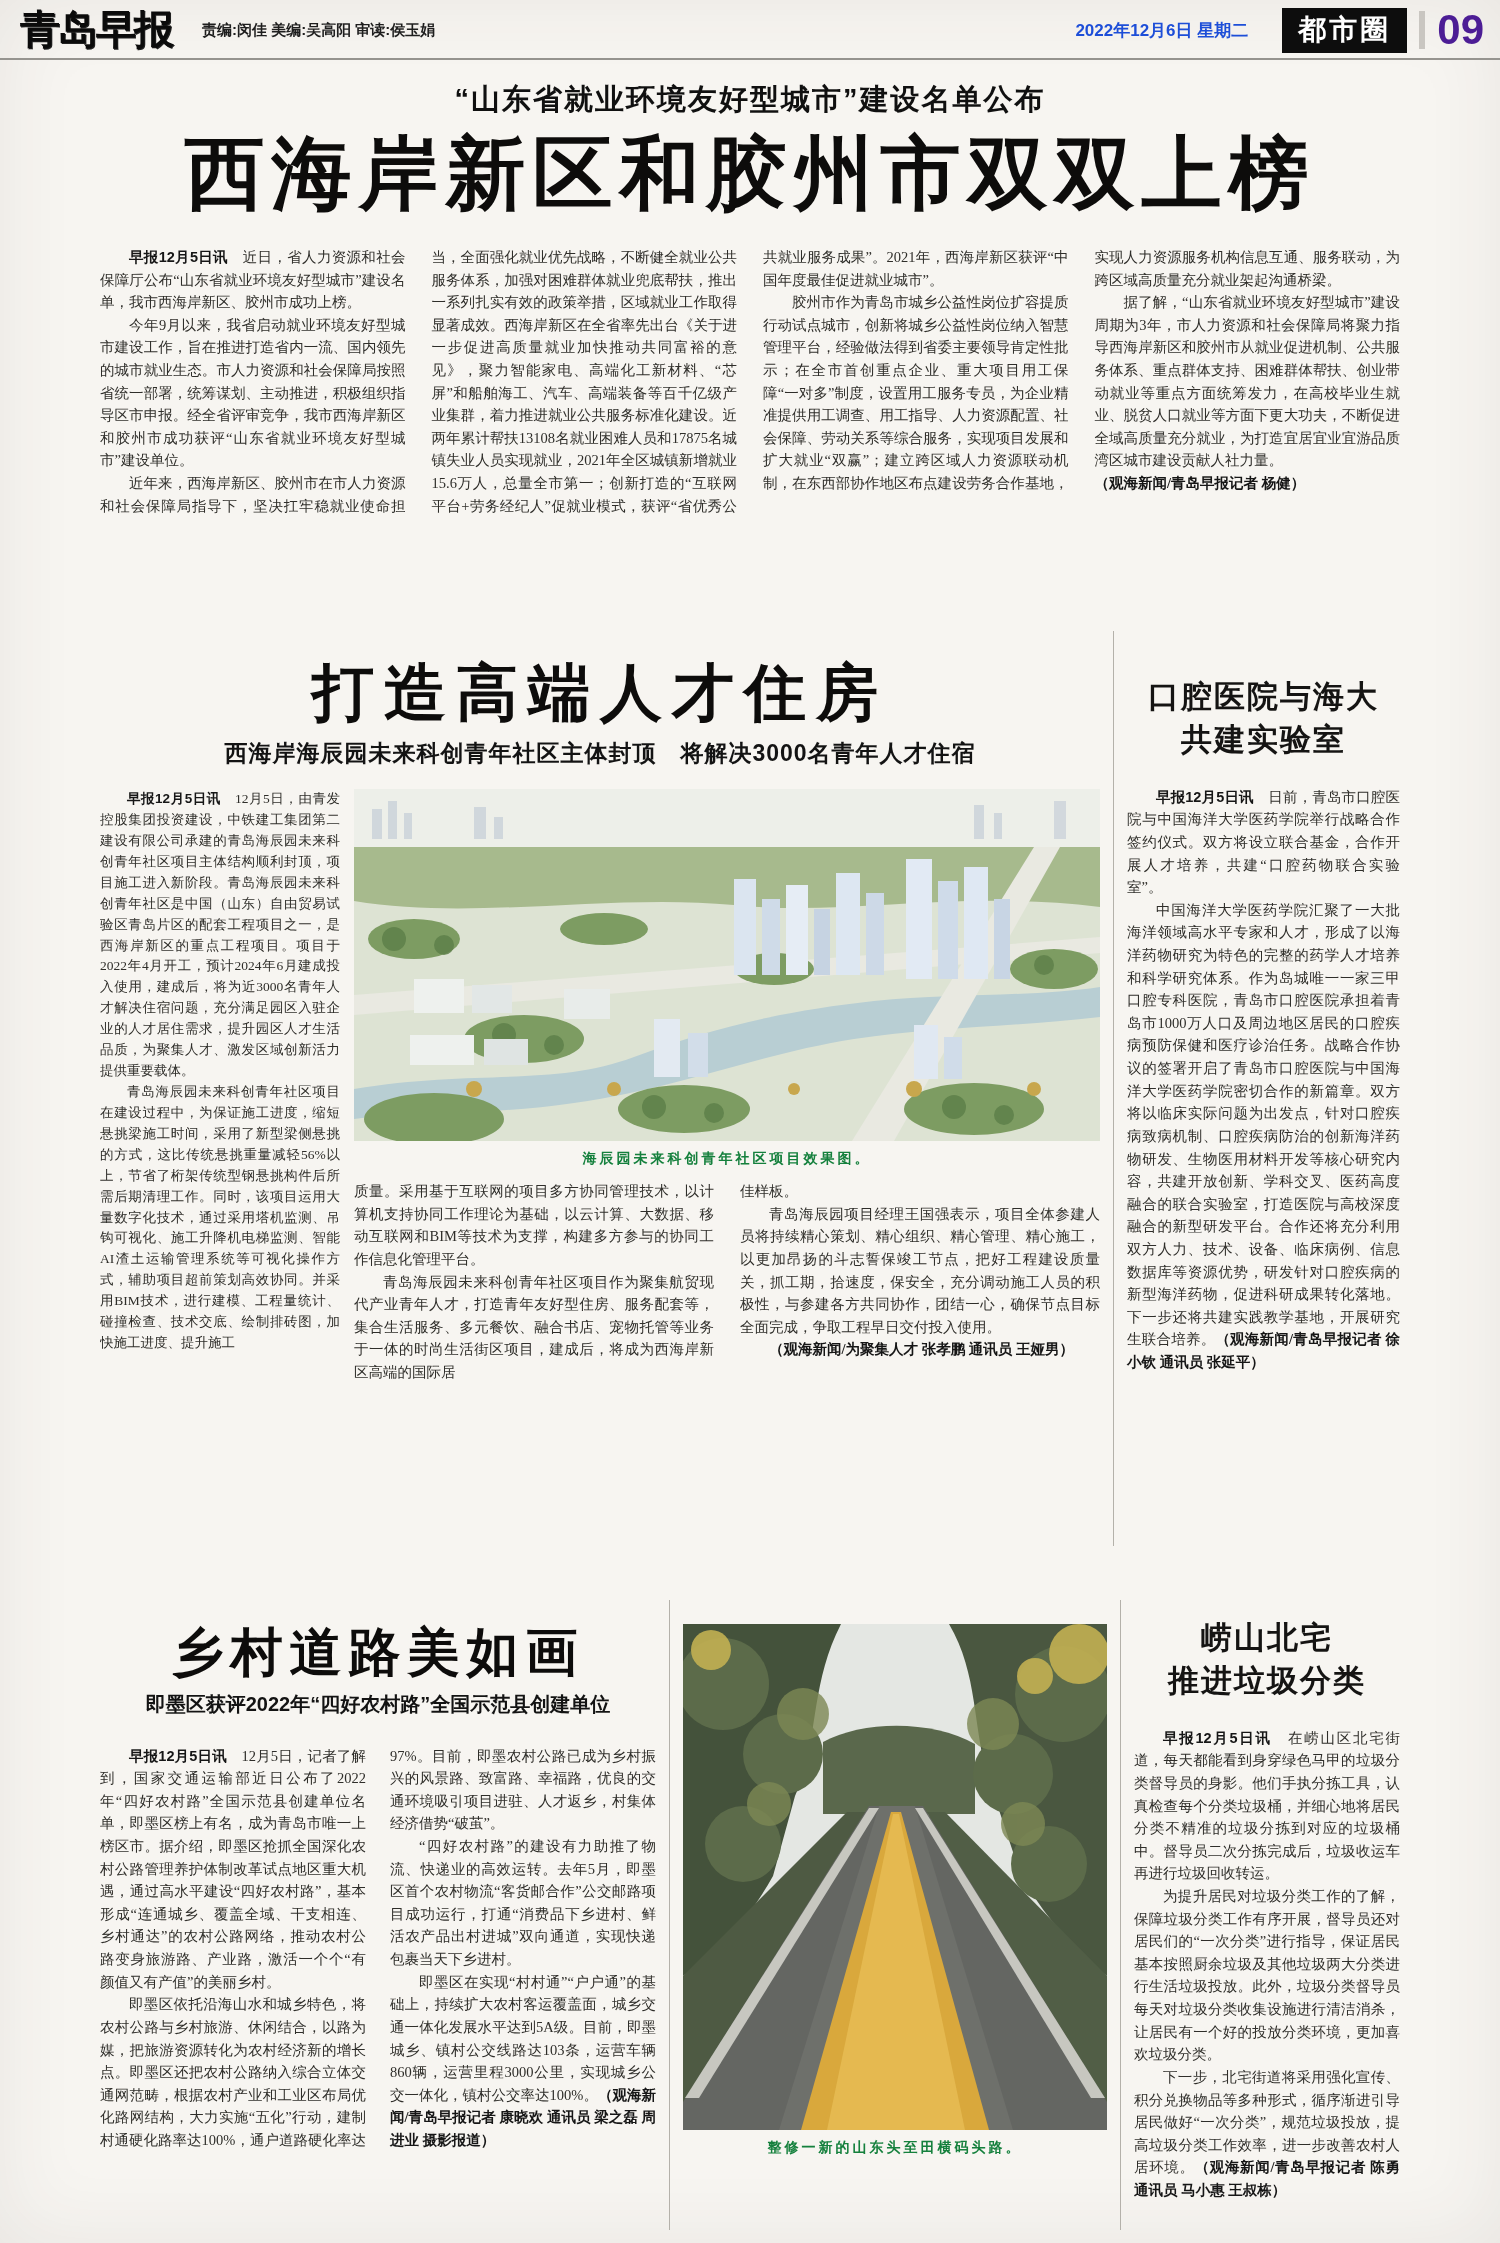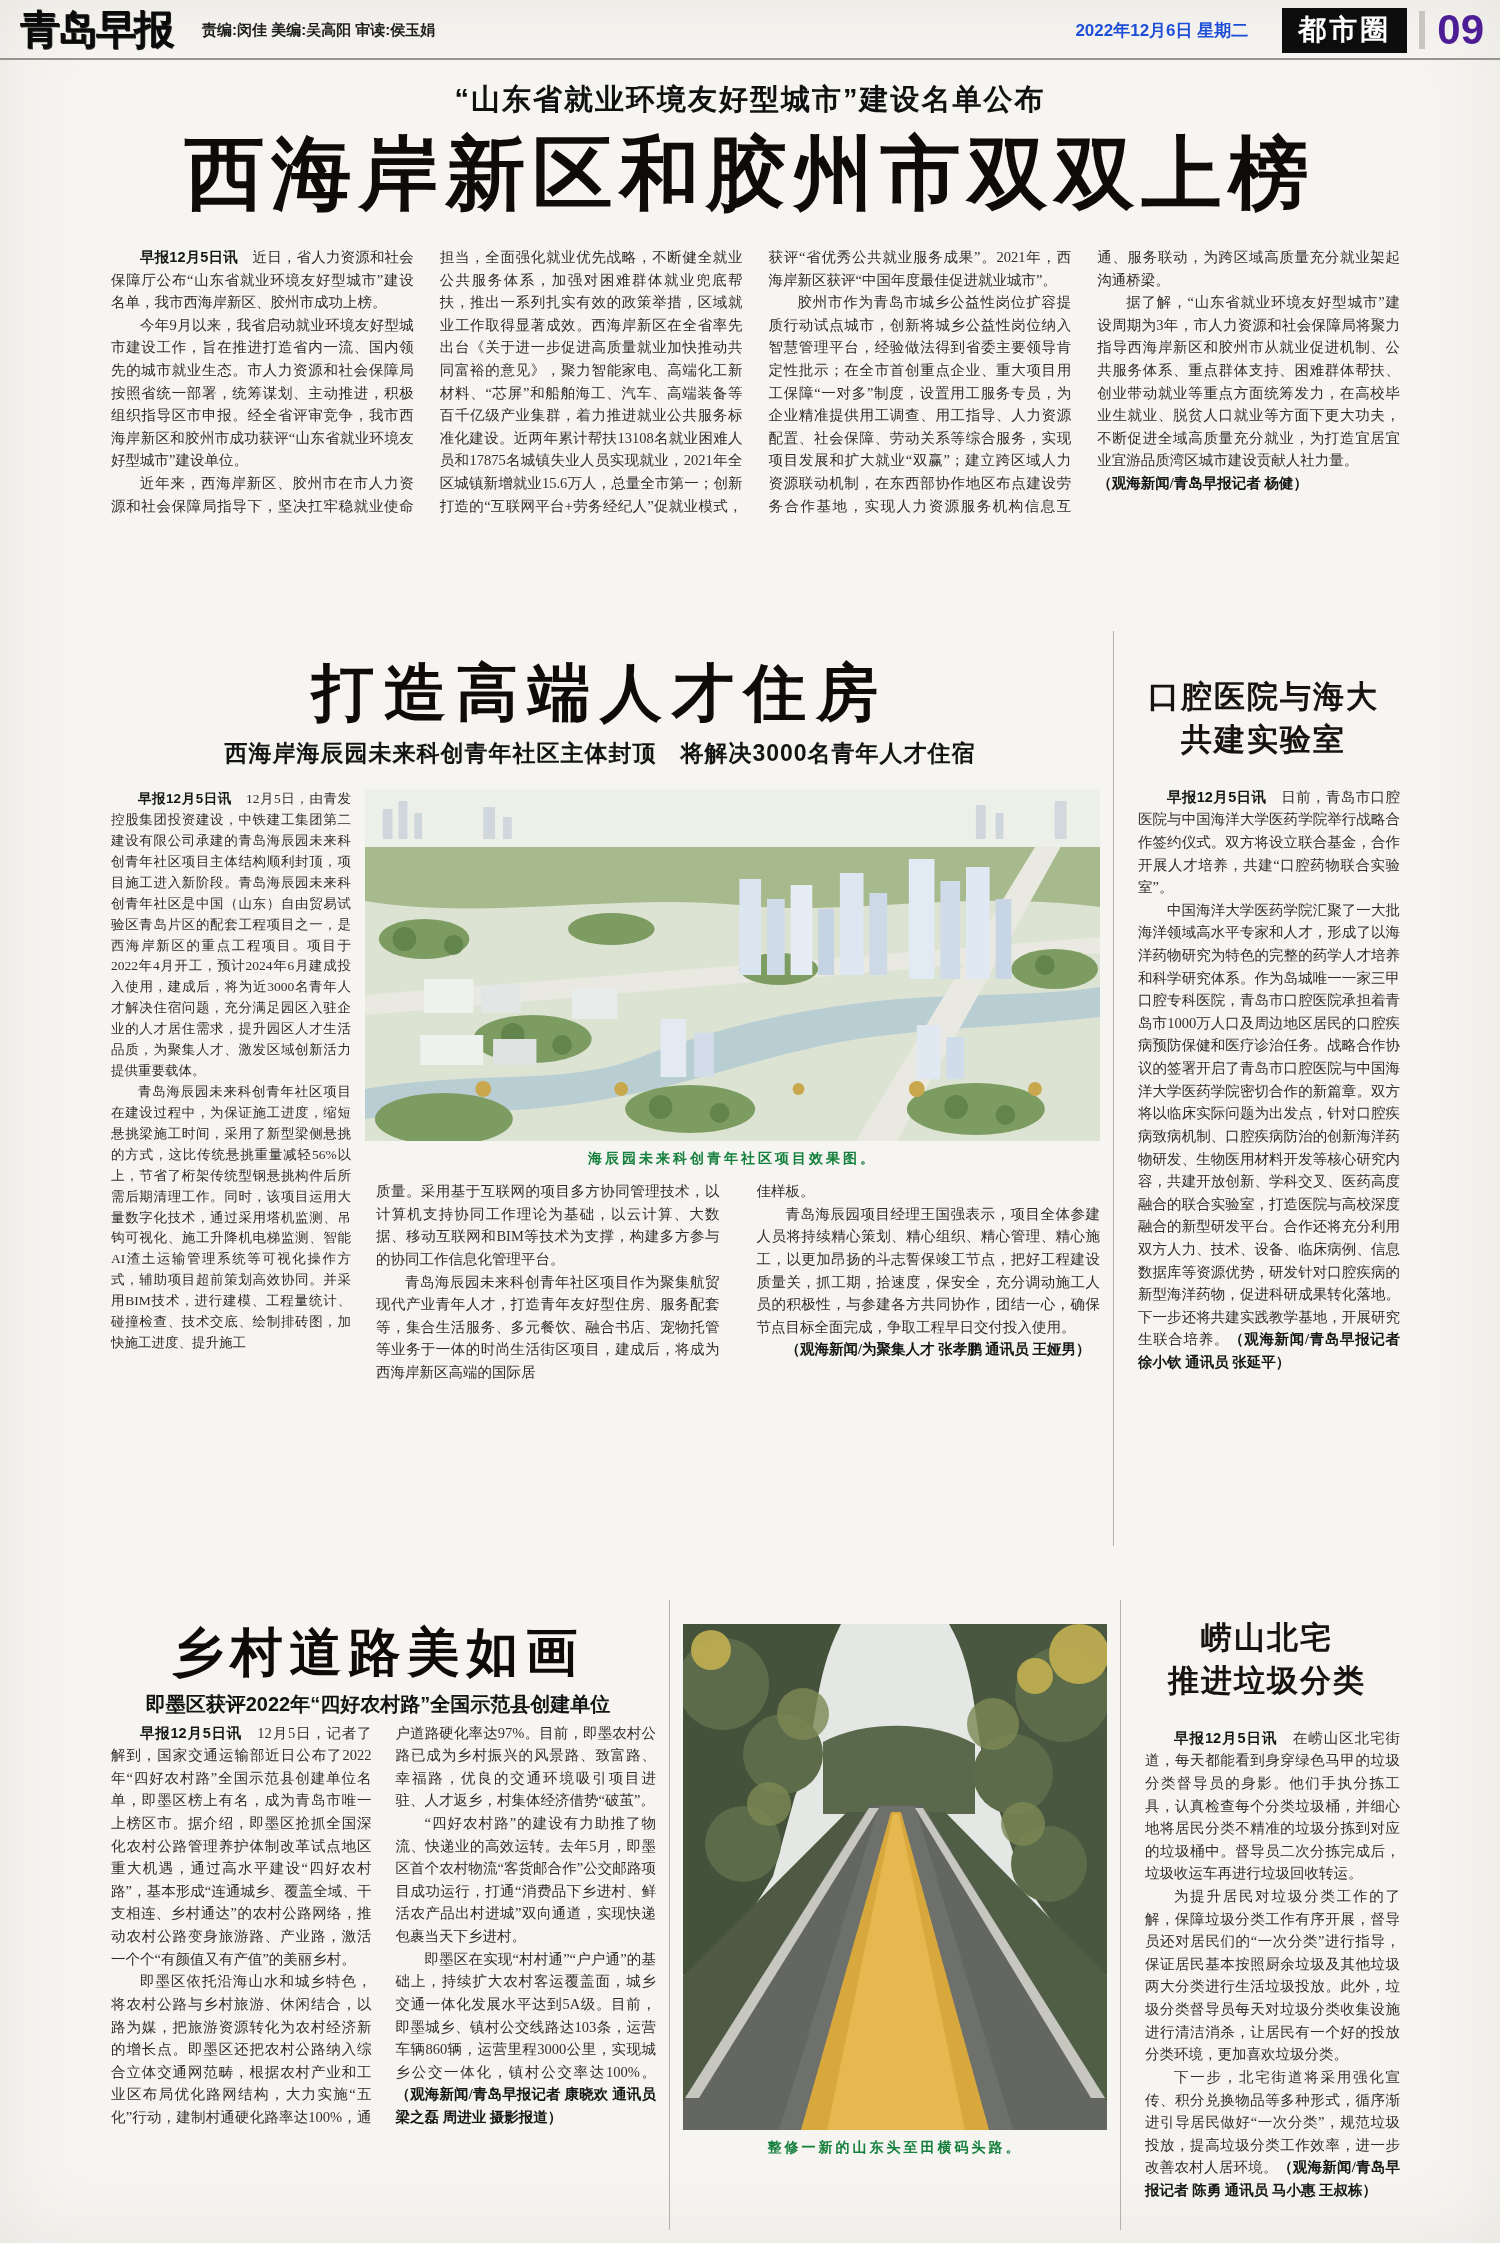--- a/index.html
+++ b/index.html
@@ -16,21 +16,21 @@
            font-family:"Liberation Sans","DejaVu Sans",sans-serif;}
   .date{font-size:17px;font-weight:bold;color:#1d4ed8;margin-right:34px;
         font-family:"Liberation Sans","DejaVu Sans",sans-serif;}
   .section-badge{background:#0d0d0d;color:#fff;font-size:28px;font-weight:900;
         padding:3px 16px 4px;letter-spacing:3px;font-family:"Liberation Sans","DejaVu Sans",sans-serif;}
   .mh-bar{width:6px;height:38px;background:#c9c6c1;margin:0 12px;}
   .page-no{font-size:42px;font-weight:900;color:#4c1d95;line-height:1;
         font-family:Liberation Sans, sans-serif;}
   .mh-rule{position:absolute;top:58px;left:0;width:1500px;height:2px;background:#96948f;}
   
-  .body{font-size:14.5px;line-height:1.56;text-align:justify;color:#2f2e2a;margin-left:11px;}
+  .body{font-size:14.5px;line-height:1.56;text-align:justify;color:#2f2e2a;}
   .para{margin:0;text-indent:2em;}
   .para.noindent{text-indent:0;}
   .para .lead{font-family:"Liberation Sans","DejaVu Sans",sans-serif;font-weight:bold;color:#161616;}
   .para .byline{font-weight:bold;color:#161616;}
   .para.byline-right{text-align:left;text-indent:0;font-weight:bold;color:#161616;}
   .para.byline-indent{font-weight:bold;color:#161616;}
   .caption{font-size:14px;color:#15803d;text-align:center;letter-spacing:3px;margin:9px 0 12px;font-weight:bold;}
   .subhead{text-align:center;font-family:"Liberation Sans","DejaVu Sans",sans-serif;
            font-weight:bold;color:#131313;}
   .vdiv{width:1px;background:#b4b1aa;margin:0 13px;}
@@ -54,21 +54,21 @@
   .two-col-row{display:flex;gap:26px;}
   .halfcol{flex:1;min-width:0;}
   .sidecol{flex:1;min-width:0;}
   .headline-s{margin:44px 0 24px;text-align:center;font-size:31px;font-weight:900;
               line-height:1.4;letter-spacing:2px;color:#151413;}
   
   .section-bottom{position:absolute;top:1600px;left:100px;width:1300px;height:630px;display:flex;overflow:hidden;}
   .bottom-left{width:556px;flex:none;}
   .headline-m{margin:26px 0 10px;text-align:center;font-size:52px;font-weight:900;
               letter-spacing:7px;color:#0d0c0b;line-height:1.05;}
-  .subhead-m{font-size:20px;margin-bottom:4px;}
+  .subhead-m{font-size:20px;margin-bottom:27px;}
   .cols2{column-count:2;column-gap:24px;}
   .bottom-photo{width:424px;flex:none;padding-top:24px;}
   .photo2{width:100%;height:506px;display:block;background:#e3e6e2;}
   .headline-s.tight{margin-top:16px;}
 </style>
 </head>
 <body>
 
 <div class="page">
 

